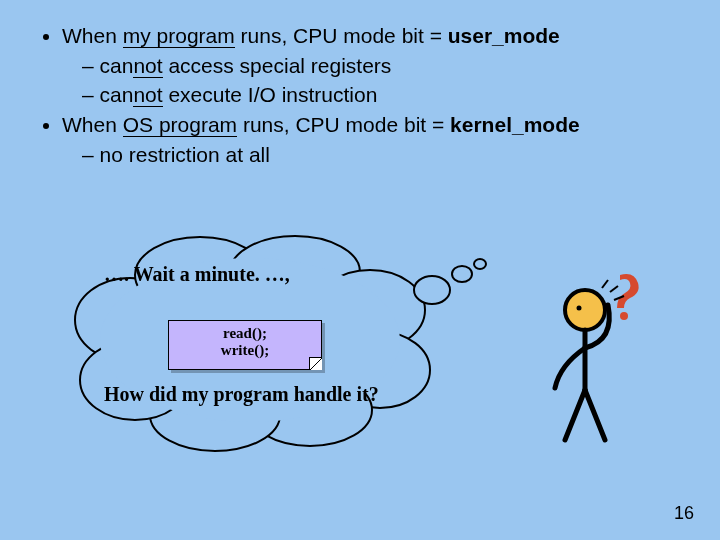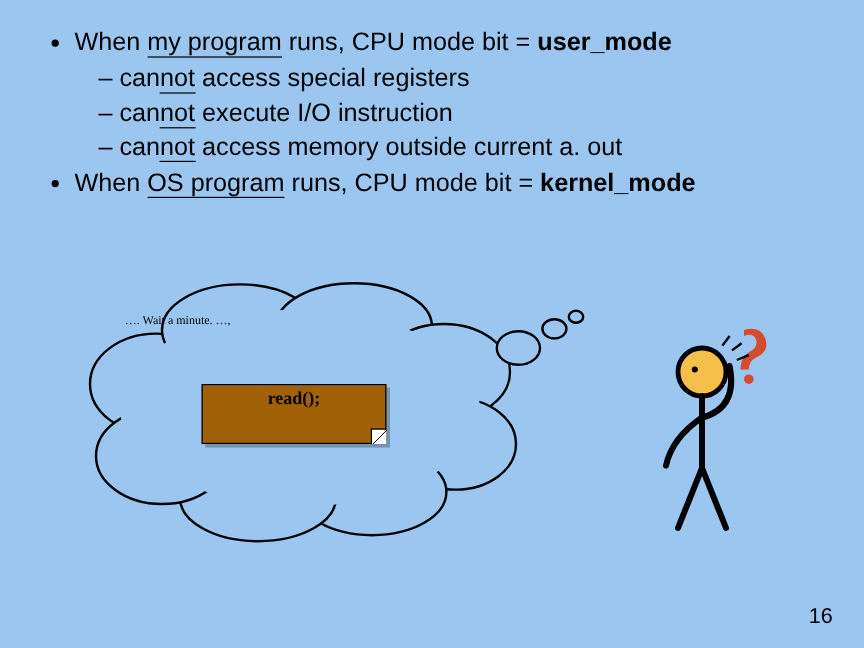--- a/index.html
+++ b/index.html
@@ -25,31 +25,31 @@
 
   .thought-area{
     position:absolute;
     left:60px; top:230px;
     width:430px; height:230px;
   }
   .thought-area svg{position:absolute;left:0;top:0}
   .tt{
     position:absolute;
     font-family:"Comic Sans MS",cursive;
-    font-size:10px;
+    font-size:20px;
     line-height:1.25;
-    font-weight:normal;
+    font-weight:bold;
   }
   .tt1{left:44px;top:32px;width:280px}
   .tt2{left:44px;top:152px;width:280px}
   .codebox{
     position:absolute;
     left:108px;top:90px;
     width:152px;height:44px;
-    background:#a16207;border:1.5px solid #000;
+    background:#c4b5fd;border:1.5px solid #000;
     font-family:"Comic Sans MS",cursive;
     font-size:15px;font-weight:bold;
     text-align:center;
     padding-top:4px;
     box-shadow:3px 3px 0 rgba(0,0,0,.25);
   }
   
   .codebox::after{
     content:"";position:absolute;right:-1px;bottom:-1px;
     width:12px;height:12px;
@@ -74,25 +74,27 @@
 </head>
 <body>
 
 <div class="content">
   <ul class="top">
     <li>
       <span>When </span><span class="ul-word">my program</span><span> runs,  CPU mode bit =  </span><span class="bold">user_mode</span>
       <ul class="sub">
         <li><span>can</span><span class="ul-part">not</span><span> access special registers</span></li>
         <li><span>can</span><span class="ul-part">not</span><span> execute I/O instruction</span></li>
-        <li><span>can</span><span class="ul-part">not</span><span> access memory outside current a. out</span></li>
       </ul>
     </li>
     <li>
       <span>When </span><span class="ul-word">OS program</span><span> runs, CPU mode bit =  </span><span class="bold">kernel_mode</span>
+      <ul class="sub">
+        <li><span>no restriction at all</span></li>
+      </ul>
     </li>
   </ul>
 </div>
 
 <div class="thought-area">
   <svg viewBox="0 0 430 230">
     <g fill="#9ac6f0" stroke="#000" stroke-width="2">
 
       <ellipse cx="70" cy="90" rx="55" ry="42"></ellipse>
       <ellipse cx="140" cy="45" rx="65" ry="38"></ellipse>
@@ -112,22 +114,26 @@
       <ellipse cx="420" cy="34" rx="6" ry="5"></ellipse>
     </g>
   </svg>
 
   <div class="tt tt1">
     <span>…. Wait a minute. …,</span><br>
   </div>
 
   <div class="codebox">
     <div>read();</div>
+    <div>write();</div>
   </div>
 
+  <div class="tt tt2">
+    <span>How did my program handle it?</span>
+  </div>
 </div>
 
 <div class="person">
   <svg viewBox="0 0 120 180">
     <g stroke="#000" stroke-width="5" fill="none" stroke-linecap="round">
 
       <circle cx="55" cy="40" r="20" fill="#f5c04a" stroke-width="4"></circle>
 
       <circle cx="49" cy="38" r="2.5" fill="#000" stroke="none"></circle>
 

